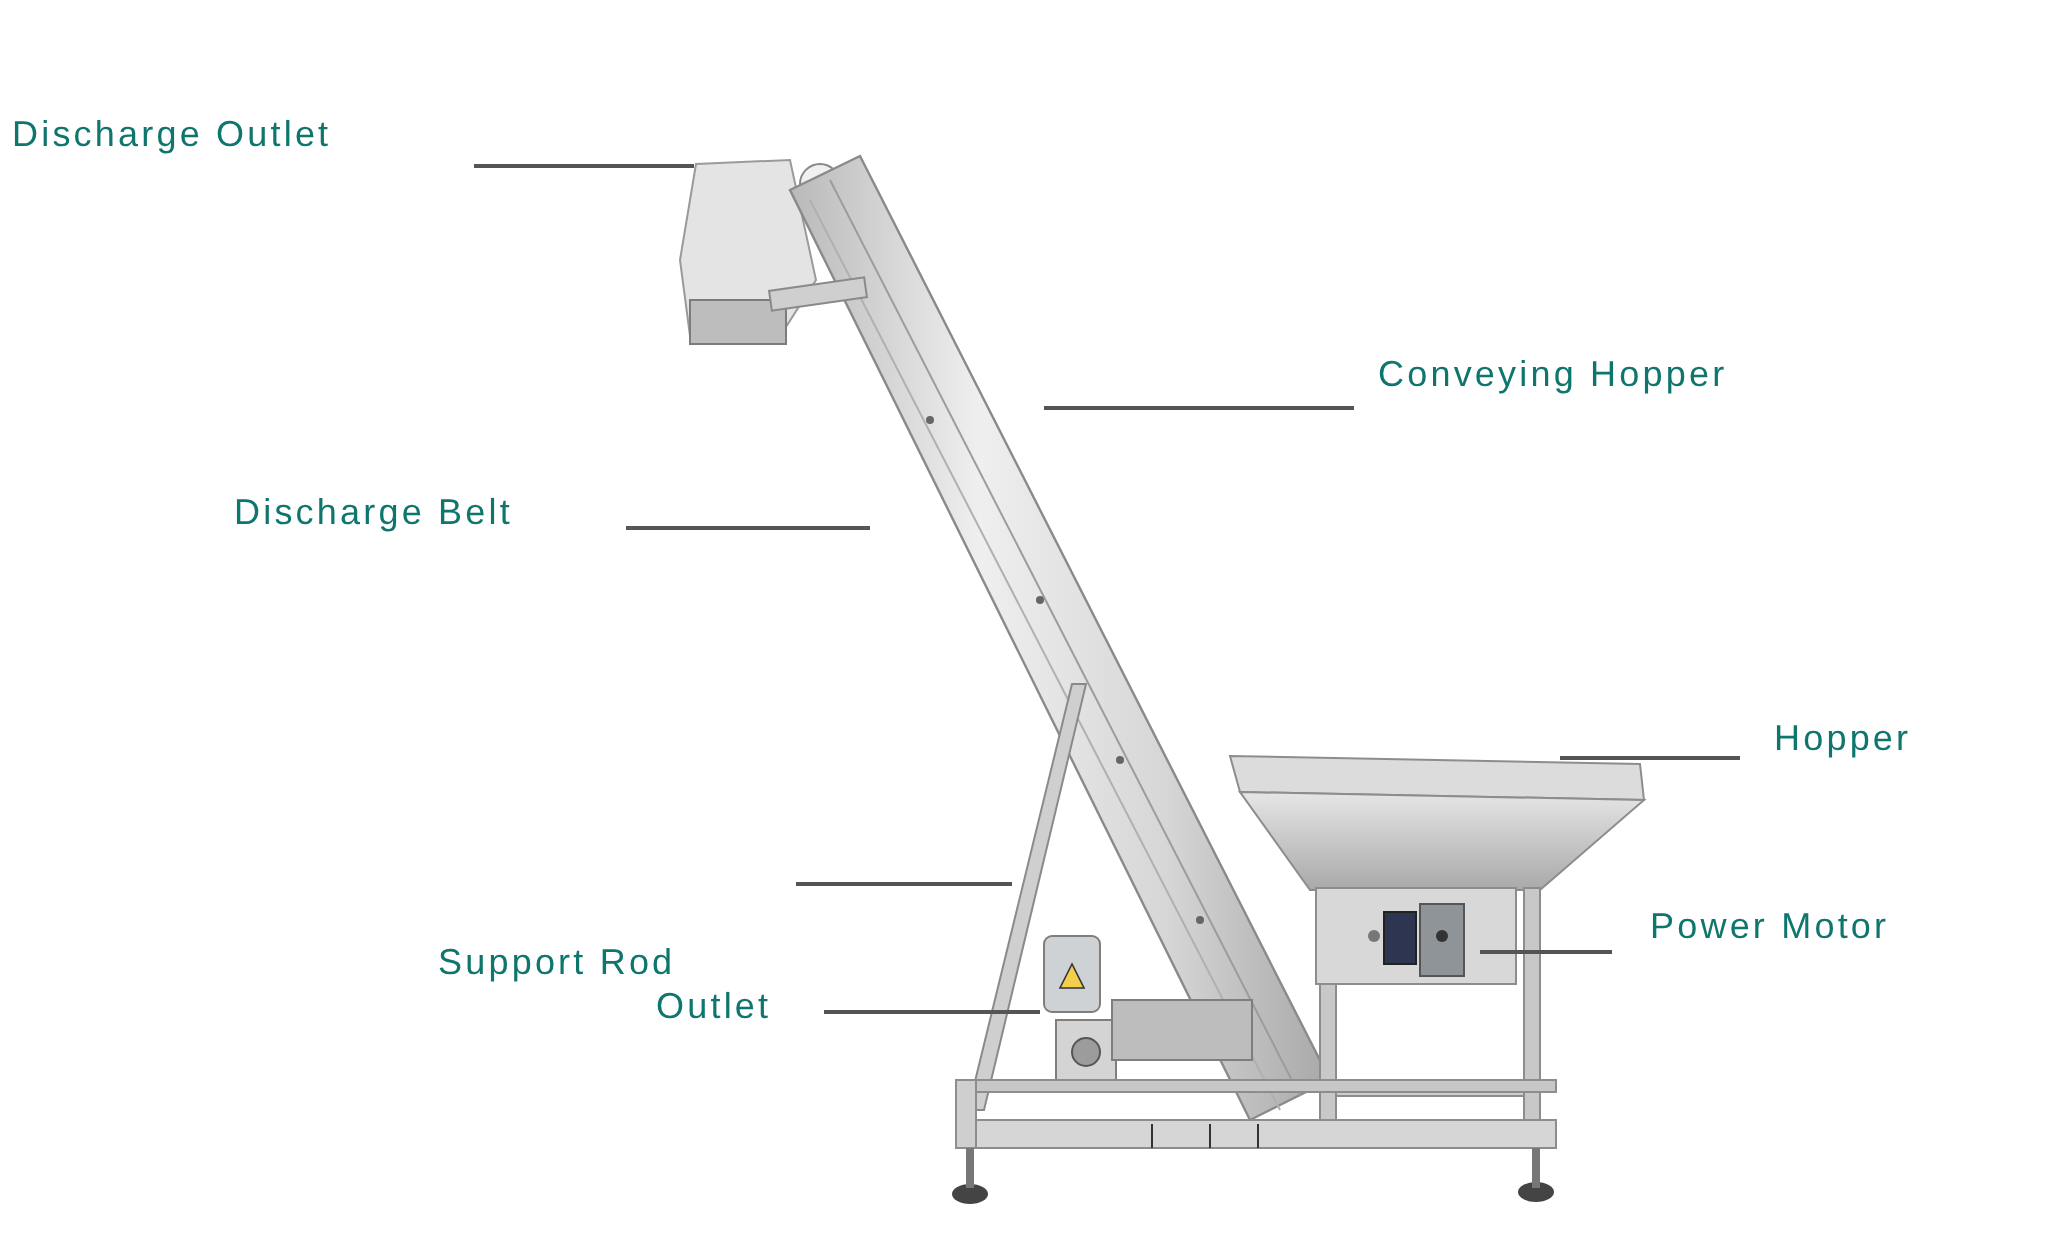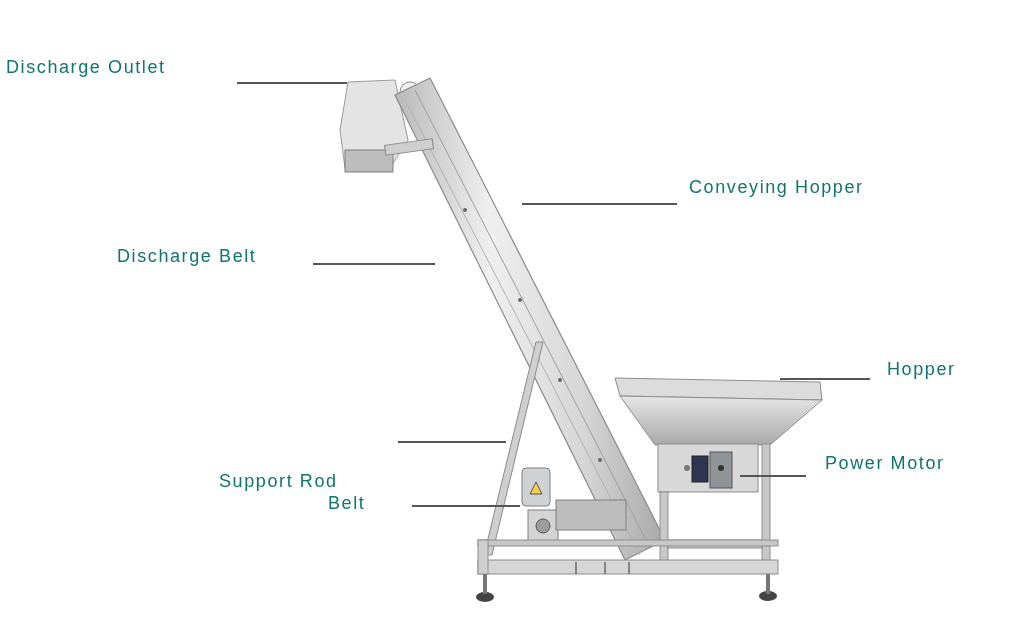--- a/index.html
+++ b/index.html
@@ -97,14 +97,14 @@
 
 <div class="label" style="left:887px; top:360px;">Hopper</div>
 <div class="leader" style="left:780px; top:378px; width:90px;"></div>
 
 <div class="label" style="left:219px; top:440px;margin-top:32px;">Support Rod</div>
 <div class="leader" style="left:398px; top:441px; width:108px;"></div>
 
 <div class="label" style="left:825px; top:454px;">Power Motor</div>
 <div class="leader" style="left:740px; top:475px; width:66px;"></div>
 
-<div class="label" style="left:328px; top:494px;">Belt</div>
+<div class="label" style="left:328px; top:494px;">Outlet</div>
 <div class="leader" style="left:412px; top:505px; width:108px;"></div>
 
 </body></html>

